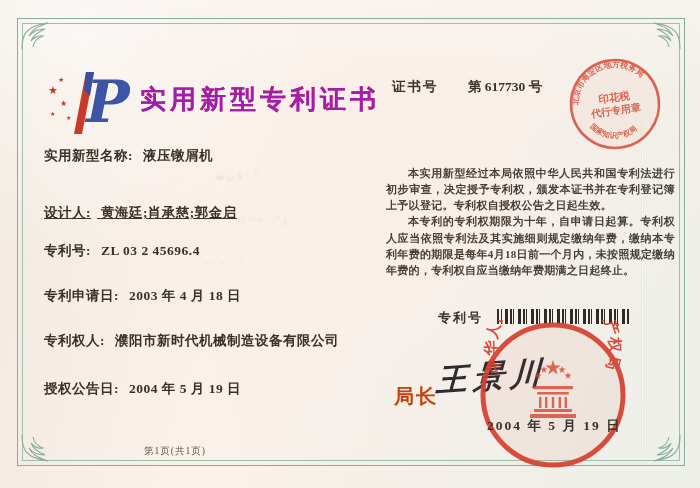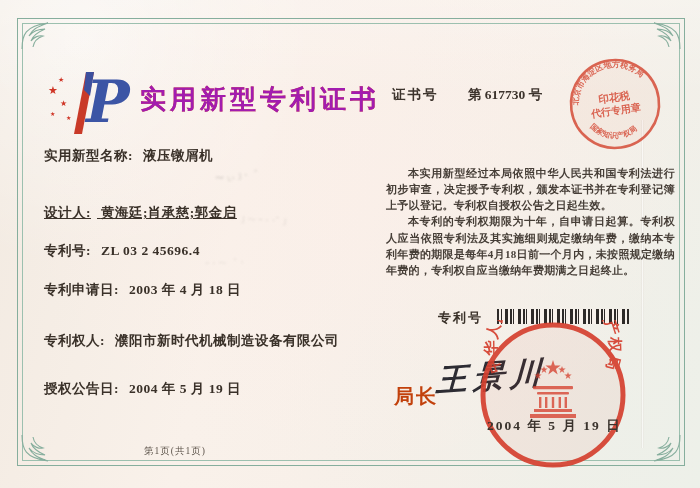--- a/index.html
+++ b/index.html
@@ -34,30 +34,30 @@
   .corner.tr { right:18px; top:21px; transform:scaleX(-1); }
   .corner.bl { left:20px; bottom:25px; transform:scaleY(-1); }
   .corner.br { right:18px; bottom:25px; transform:scale(-1,-1); }
 
   
   .logo { position:absolute; left:46px; top:68px; width:92px; height:70px; }
   .title { position:absolute; left:140px; top:82px; font-size:26px; font-weight:bold;
     color:#a21caf; letter-spacing:4px; font-family:"DejaVu Serif","Liberation Serif",serif;
     text-shadow:0 0 .5px #d23b2b; white-space:nowrap; }
 
-  .certno { position:absolute; left:392px; top:86px; font-size:13.5px; font-weight:bold;
+  .certno { position:absolute; left:392px; top:78px; font-size:13.5px; font-weight:bold;
     color:#3c332c; white-space:nowrap; }
   .certno .lbl { margin-right:26px; letter-spacing:2px; }
 
   
   .field { position:absolute; left:44px; font-size:13.5px; font-weight:bold;
     color:#3a3129; white-space:nowrap; letter-spacing:.5px; }
   .field .lbl { margin-right:6px; }
   .f0 { top:147px; } .f1 { top:204px;text-decoration:underline; } .f2 { top:242px; }
-  .f3 { top:281px;text-align:right; } .f4 { top:332px; } .f5 { top:380px;text-align:center; }
+  .f3 { top:287px;text-align:right; } .f4 { top:332px; } .f5 { top:380px;text-align:center; }
 
   .page-footer { position:absolute; left:90px; top:445px; width:170px; text-align:center;
     font-size:9.5px; color:#5c534a; letter-spacing:1px; }
 
   
   .body-text { position:absolute; left:386px; top:136px; width:289px;
     font-size:11px; line-height:1.47; color:#463e37; text-align:justify;
     font-weight:bold; letter-spacing:.3px;margin-top:29px; }
   .body-text p { text-indent:2em; margin:0; }
 

